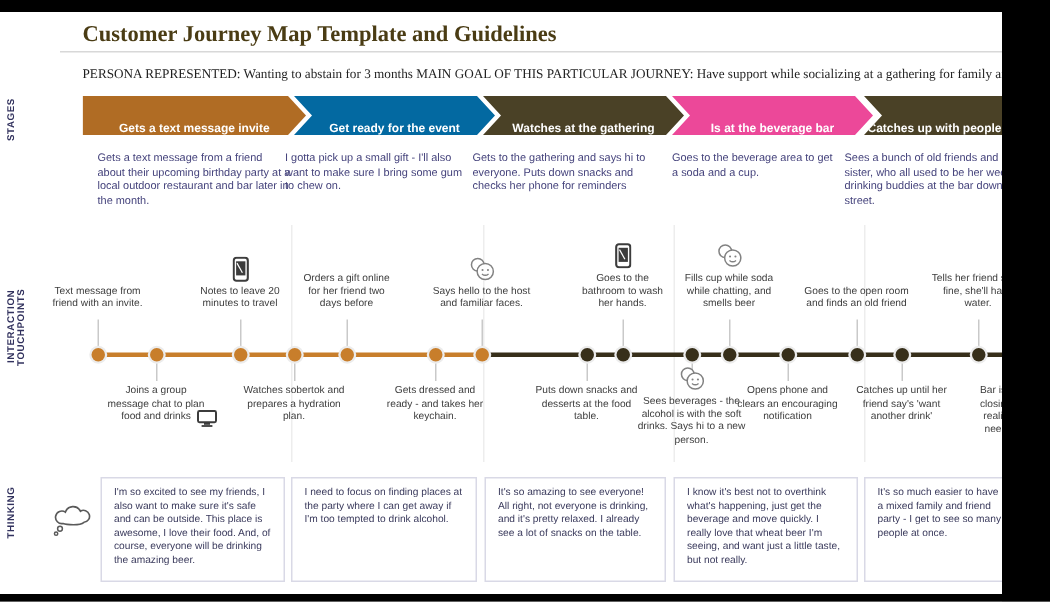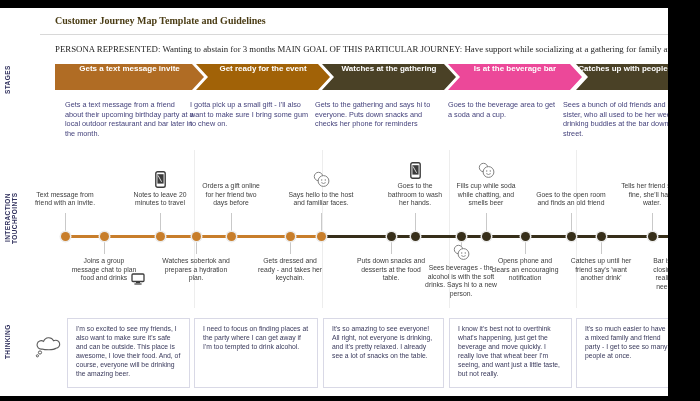--- a/index.html
+++ b/index.html
@@ -4,33 +4,33 @@
 <style>
   html,body{margin:0;padding:0;background:#000;}
   .canvas{position:relative;width:700px;height:401px;background:#fff;overflow:hidden;
           font-family:"Liberation Sans",sans-serif;}
   .bar{position:absolute;background:#000;z-index:30;}
   .bar.top{left:0;top:0;width:700px;height:8px;}
   .bar.right{top:0;right:0;width:32px;height:401px;}
   .bar.bottom{left:0;bottom:0;width:700px;height:5px;}
 
   .title{position:absolute;left:55px;top:15px;font-family:"Liberation Serif",serif;
-         font-size:10px;font-weight:600;color:#4a3c14;}
+         font-size:15px;font-weight:600;color:#4a3c14;}
   .rule{position:absolute;left:40px;top:34px;width:628px;height:1px;background:#d8d8d8;}
   .persona{position:absolute;left:55px;top:44px;width:613px;font-family:"Liberation Serif",serif;
            font-size:8.8px;color:#1f1f1f;white-space:nowrap;overflow:hidden;}
 
   .vlabel{position:absolute;left:4px;width:12px;font-size:6.5px;font-weight:bold;color:#32325e;
           letter-spacing:.4px;writing-mode:vertical-rl;transform:rotate(180deg);
           text-align:center;}
   #vl-stages{top:60px;height:40px;}
   #vl-touch{top:178px;height:80px;}
   #vl-think{top:324px;height:36px;}
 
-  .stage{position:absolute;top:64px;height:26px;display:flex;align-items:flex-start;justify-content:center;
+  .stage{position:absolute;top:64px;height:26px;display:flex;align-items:flex-end;justify-content:center;
          color:#fff;font-size:8px;font-weight:bold;box-sizing:border-box;padding:0 0;}
   .desc{position:absolute;top:100px;font-size:7.3px;line-height:9.6px;color:#45437c;}
 
   .divider{position:absolute;top:150px;height:158px;width:1px;background:#ededed;}
 
   .tl-seg{position:absolute;top:235px;height:3px;}
   .dot{position:absolute;top:232px;width:9px;height:9px;border-radius:50%;box-shadow:0 0 0 1.5px #ececec;}
   .connector{position:absolute;width:1px;background:#c9c9c9;}
 
   .tp{position:absolute;display:flex;flex-direction:column;align-items:center;text-align:center;
@@ -55,21 +55,21 @@
   <div class="persona">PERSONA REPRESENTED: Wanting to abstain for 3 months  MAIN GOAL OF THIS PARTICULAR JOURNEY: Have support while socializing at a gathering for family and</div>
 
   <div class="vlabel" id="vl-stages">STAGES</div>
   <div class="vlabel" id="vl-touch">INTERACTION TOUCHPOINTS</div>
   <div class="vlabel" id="vl-think">THINKING</div>
 
   <div id="stages-row">
       <div class="stage" style="left: 55px; width: 149px; background: rgb(176, 108, 36); clip-path: polygon(0px 0px, calc(100% - 12px) 0px, 100% 50%, calc(100% - 12px) 100%, 0px 100%);">
         <div class="">Gets a text message invite</div>
       </div>
-      <div class="stage" style="left: 196px; width: 134px; background: #a16207; clip-path: polygon(0px 0px, calc(100% - 12px) 0px, 100% 50%, calc(100% - 12px) 100%, 0px 100%, 12px 50%);">
+      <div class="stage" style="left: 196px; width: 134px; background: #0369a1; clip-path: polygon(0px 0px, calc(100% - 12px) 0px, 100% 50%, calc(100% - 12px) 100%, 0px 100%, 12px 50%);">
         <div class="">Get ready for the event</div>
       </div>
       <div class="stage" style="left: 322px; width: 134px; background: rgb(74, 65, 38); clip-path: polygon(0px 0px, calc(100% - 12px) 0px, 100% 50%, calc(100% - 12px) 100%, 0px 100%, 12px 50%);">
         <div class="">Watches at the gathering</div>
       </div>
       <div class="stage" style="left: 448px; width: 134px; background: #ec4899; clip-path: polygon(0px 0px, calc(100% - 12px) 0px, 100% 50%, calc(100% - 12px) 100%, 0px 100%, 12px 50%);">
         <div class="">Is at the beverage bar</div>
       </div>
       <div class="stage" style="left: 576px; width: 94px; background: rgb(74, 65, 38); clip-path: polygon(0px 0px, 100% 0px, 100% 100%, 0px 100%, 12px 50%);">
         <div class="">Catches up with people</div>

